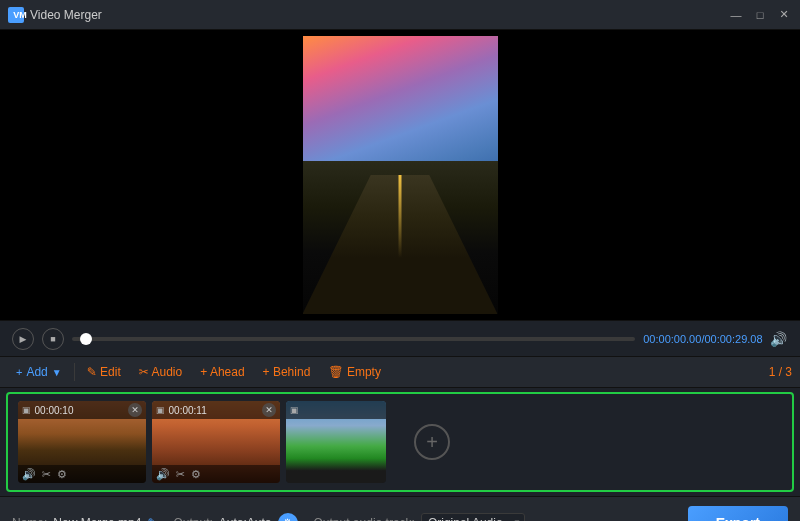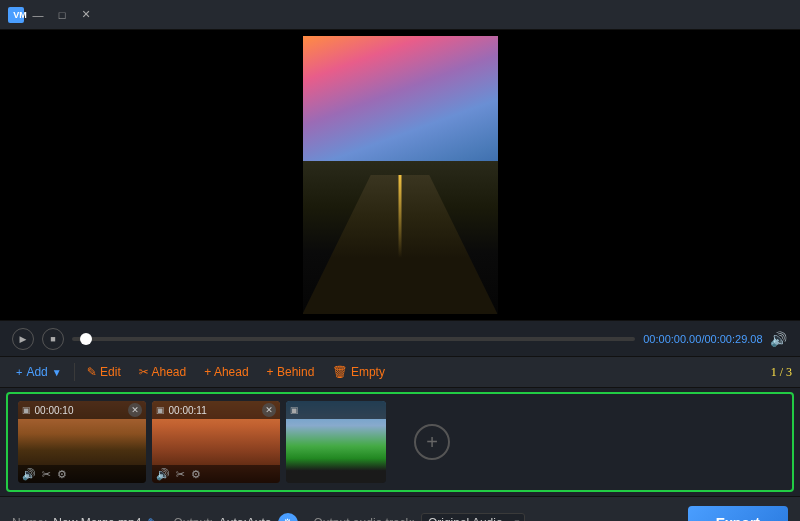--- a/index.html
+++ b/index.html
@@ -192,22 +192,21 @@
       background: #3a3a3a;
       margin: 0 2px;
     }
     .add-dropdown {
       font-size: 10px;
       color: #4a9eff;
     }
     .page-count {
       margin-left: auto;
       font-size: 12px;
-      color: #fde047;
-      font-family: Liberation Serif, serif;
+      color: #f97316;
     }
 
     
     #timeline {
       height: 100px;
       background: #1e2229;
       display: flex;
       align-items: center;
       padding: 6px 10px;
       gap: 6px;
@@ -373,20 +372,21 @@
       font-size: 14px;
       font-weight: 600;
       cursor: pointer;
     }
   </style>
 </head>
 <body>
 
 <div id="title-bar">
   <div class="app-icon">VM</div>
+  <span class="title-text">Video Merger</span>
   <div class="win-controls">
     <div class="win-btn">—</div>
     <div class="win-btn">□</div>
     <div class="win-btn close">✕</div>
   </div>
 </div>
 
 <div id="preview-area">
   <div id="preview-black-left"></div>
   <div id="preview-video">
@@ -412,21 +412,21 @@
   <button class="tb-btn add-btn">
     <span class="tb-icon">+</span>
     <span>Add</span>
     <span class="add-dropdown">▼</span>
   </button>
   <div class="tb-separator"></div>
   <button class="tb-btn">
     <span>✎ Edit</span>
   </button>
   <button class="tb-btn">
-    <span>✂ Ahead</span>
+    <span>✂ Audio</span>
   </button>
   <button class="tb-btn">
     <span>+ Ahead</span>
   </button>
   <button class="tb-btn">
     <span>+ Behind</span>
   </button>
   <button class="tb-btn">
     <span>🗑 Empty</span>
   </button>

